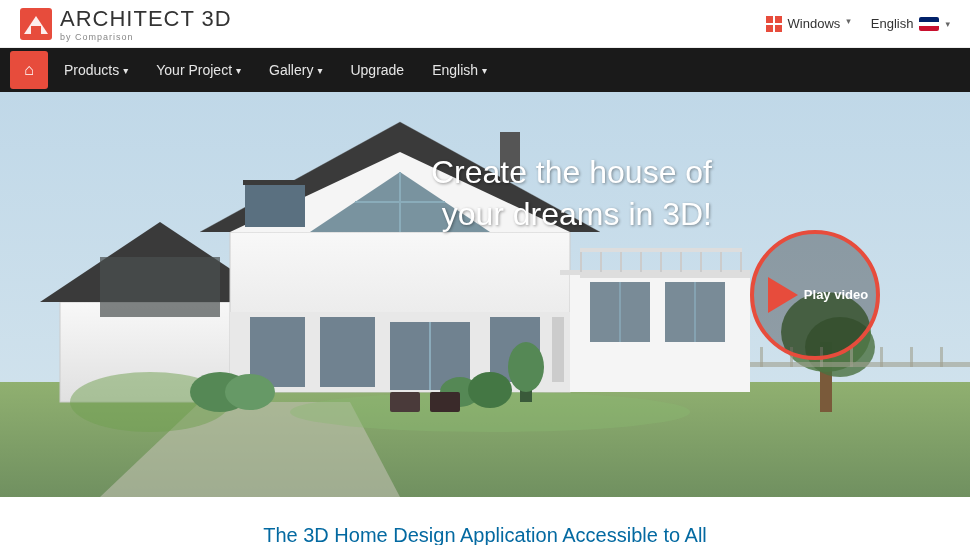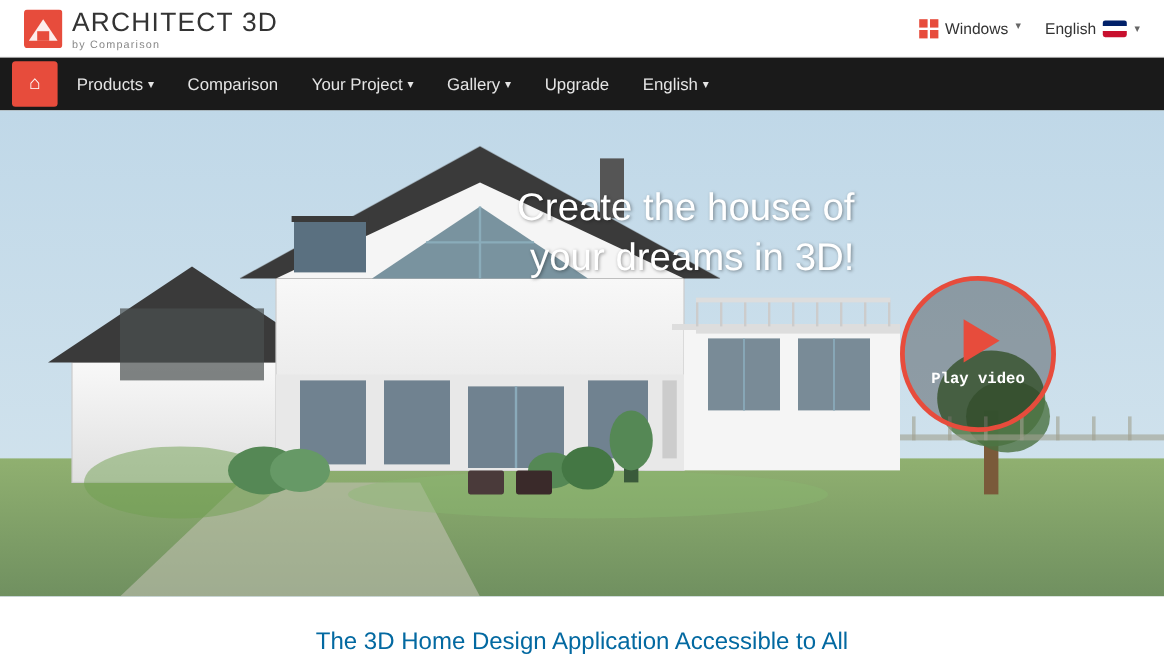--- a/index.html
+++ b/index.html
@@ -138,26 +138,25 @@
       right: 90px;
       top: 50%;
       transform: translateY(-50%);
       width: 130px;
       height: 130px;
       border-radius: 50%;
       border: 4px solid #e74c3c;
       background: rgba(0,0,0,0.3);
       cursor: pointer;
       display: flex;
-      flex-direction: column;
+      flex-direction: row;
       align-items: center;
       justify-content: center;
       gap: 6px;
       color: #fff;
-      font-family: Liberation Mono, monospace;
     }
     .play-triangle {
       width: 0;
       height: 0;
       border-top: 18px solid transparent;
       border-bottom: 18px solid transparent;
       border-left: 30px solid #e74c3c;
       margin-left: 6px;
     }
     .play-label {
@@ -241,23 +240,20 @@
 
 <nav class="nav-bar">
   <button class="nav-home">
     <span>⌂</span>
   </button>
   <button class="nav-item">
     <span>Products</span>
     <span class="nav-chevron">▾</span>
   </button>
   <button class="nav-item">
-    <span>Comparison</span>
-  </button>
-  <button class="nav-item">
     <span>Your Project</span>
     <span class="nav-chevron">▾</span>
   </button>
   <button class="nav-item">
     <span>Gallery</span>
     <span class="nav-chevron">▾</span>
   </button>
   <button class="nav-item">
     <span>Upgrade</span>
   </button>

